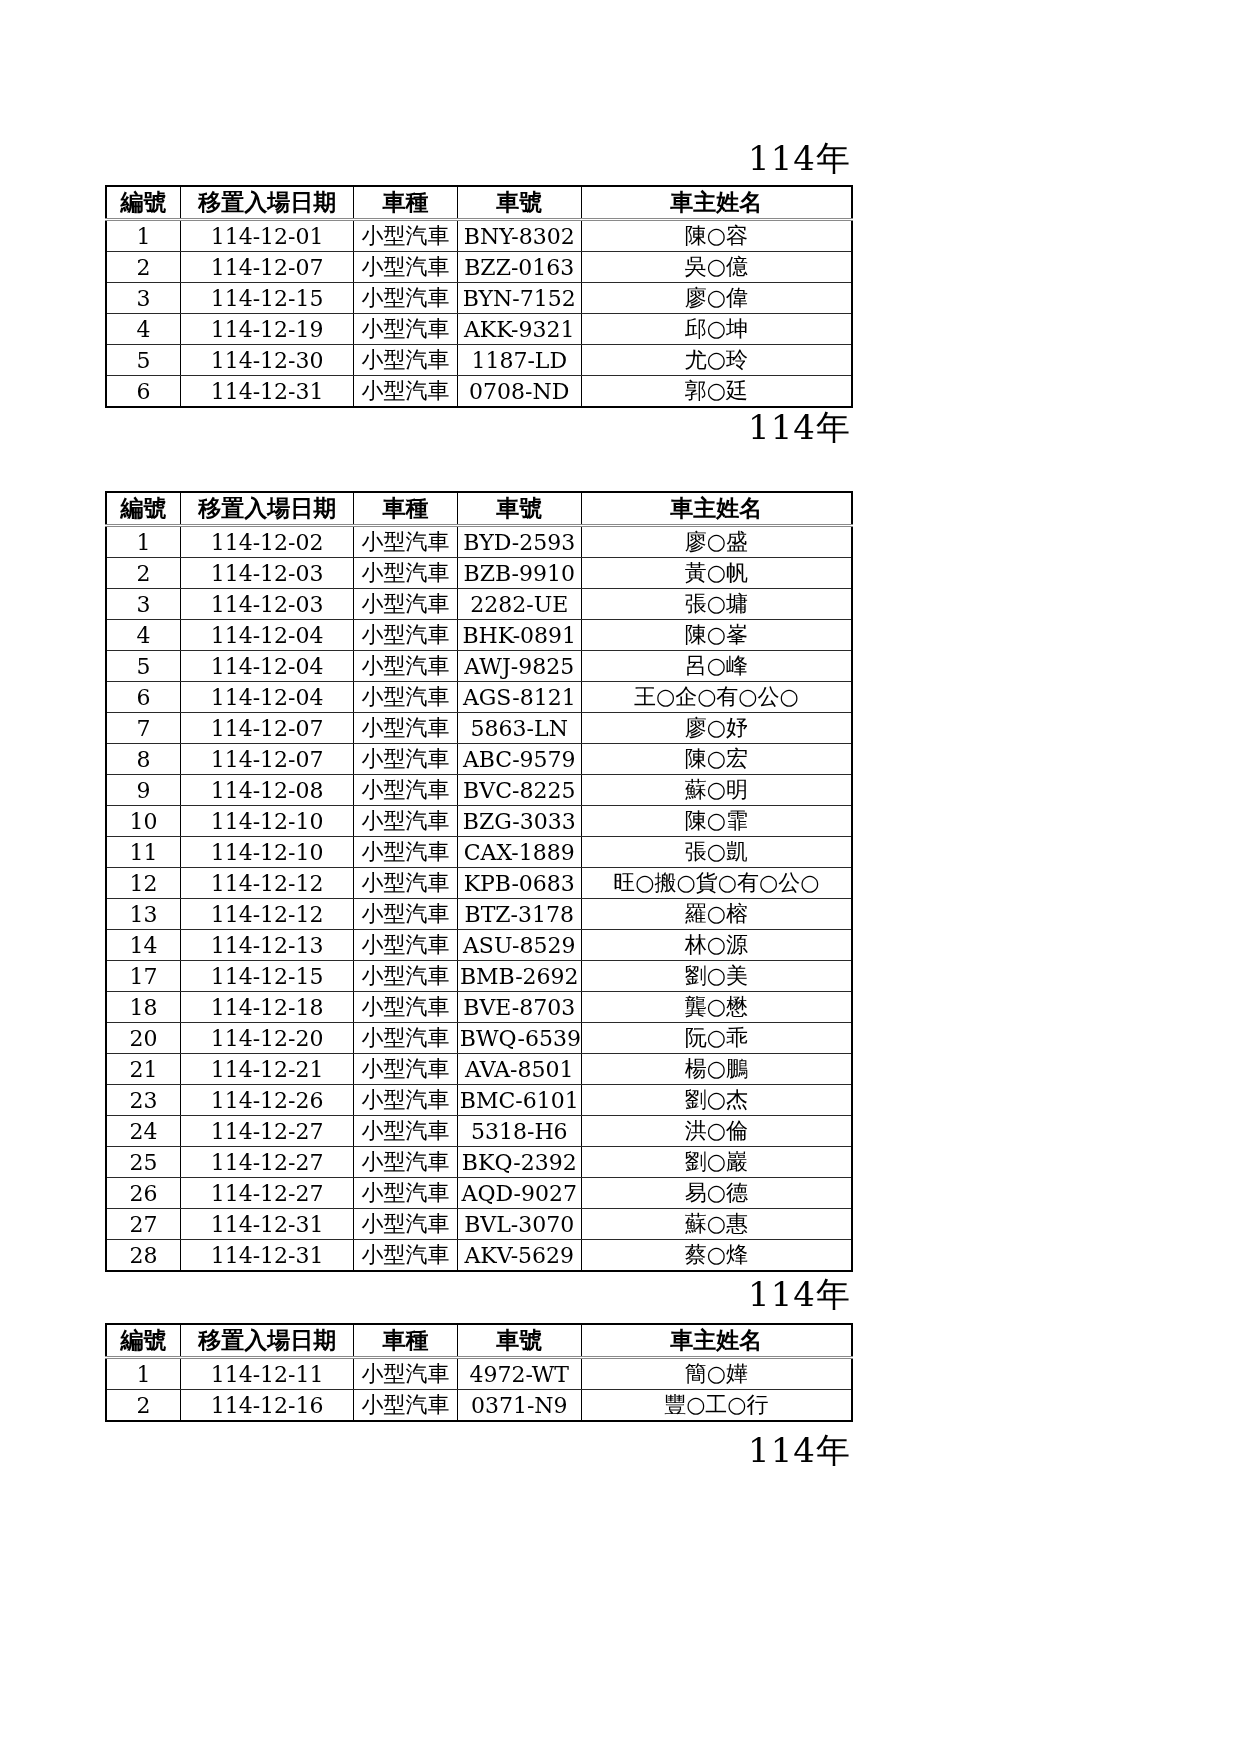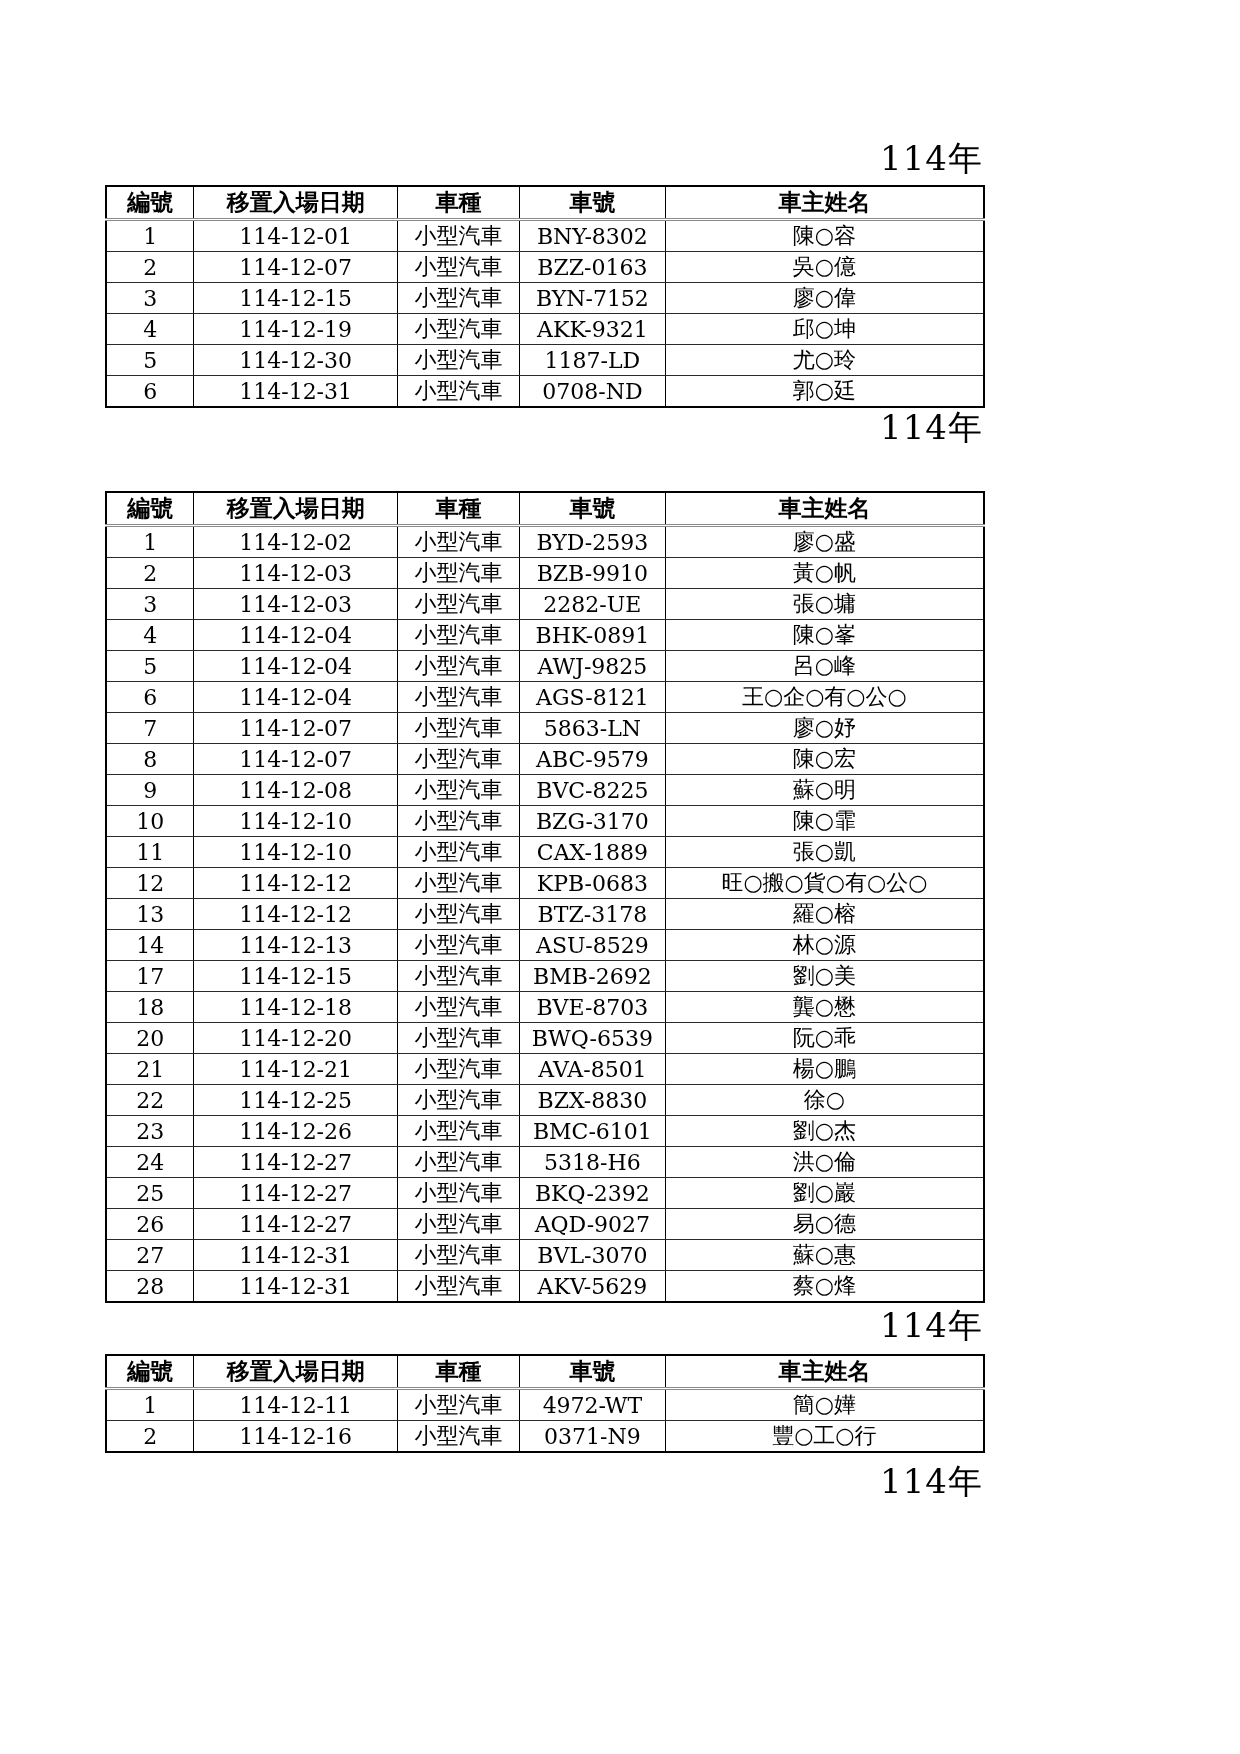--- a/index.html
+++ b/index.html
@@ -11,21 +11,21 @@
     width: 1240px;
     height: 1754px;
     position: relative;
     font-family: "DejaVu Serif", "Liberation Serif", serif;
     color: #000;
   }
   .content {
     position: absolute;
     left: 105px;
     top: 0;
-    width: 880px;
+    width: 748px;
   }
   .year-label {
     display: block;
     text-align: right;
     font-size: 34px;
     line-height: 36px;
     height: 36px;
     letter-spacing: 1px;
     padding-right: 2px;
   }
@@ -219,21 +219,21 @@
           <td>9</td>
           <td>114-12-08</td>
           <td>小型汽車</td>
           <td>BVC-8225</td>
           <td>蘇○明</td>
         </tr>
         <tr>
           <td>10</td>
           <td>114-12-10</td>
           <td>小型汽車</td>
-          <td>BZG-3170</td>
+          <td>BZG-3033</td>
           <td>陳○霏</td>
         </tr>
         <tr>
           <td>11</td>
           <td>114-12-10</td>
           <td>小型汽車</td>
           <td>CAX-1889</td>
           <td>張○凱</td>
         </tr>
         <tr>
@@ -277,27 +277,20 @@
           <td>小型汽車</td>
           <td>BWQ-6539</td>
           <td>阮○乖</td>
         </tr>
         <tr>
           <td>21</td>
           <td>114-12-21</td>
           <td>小型汽車</td>
           <td>AVA-8501</td>
           <td>楊○鵬</td>
-        </tr>
-        <tr>
-          <td>22</td>
-          <td>114-12-25</td>
-          <td>小型汽車</td>
-          <td>BZX-8830</td>
-          <td>徐○</td>
         </tr>
         <tr>
           <td>23</td>
           <td>114-12-26</td>
           <td>小型汽車</td>
           <td>BMC-6101</td>
           <td>劉○杰</td>
         </tr>
         <tr>
           <td>24</td>

